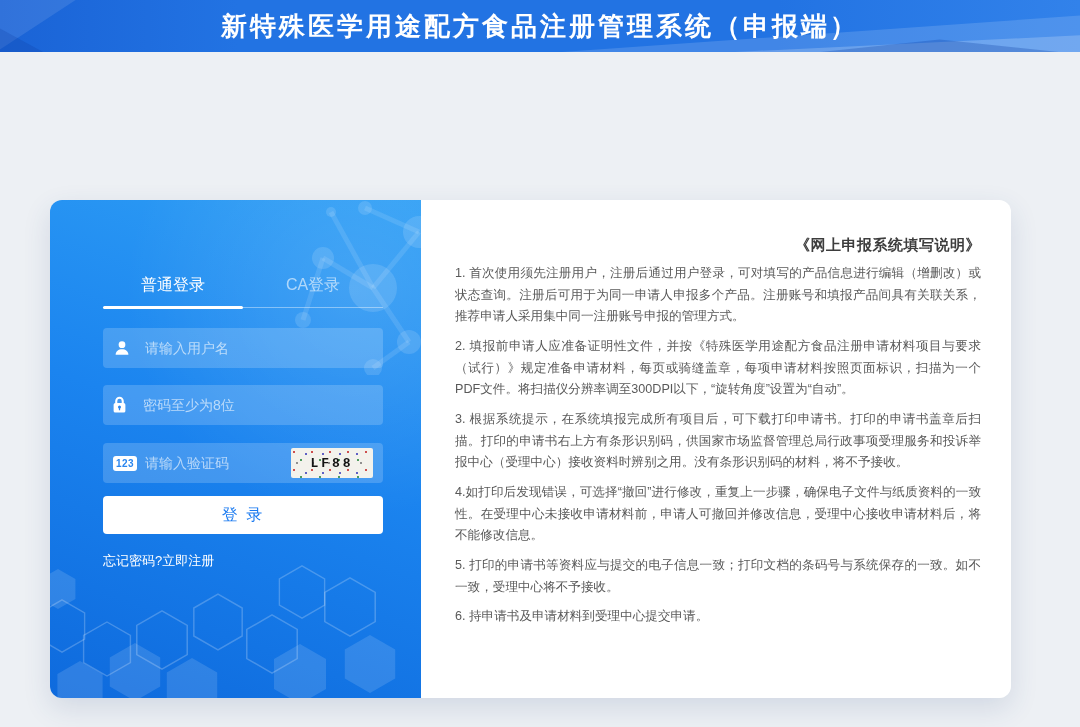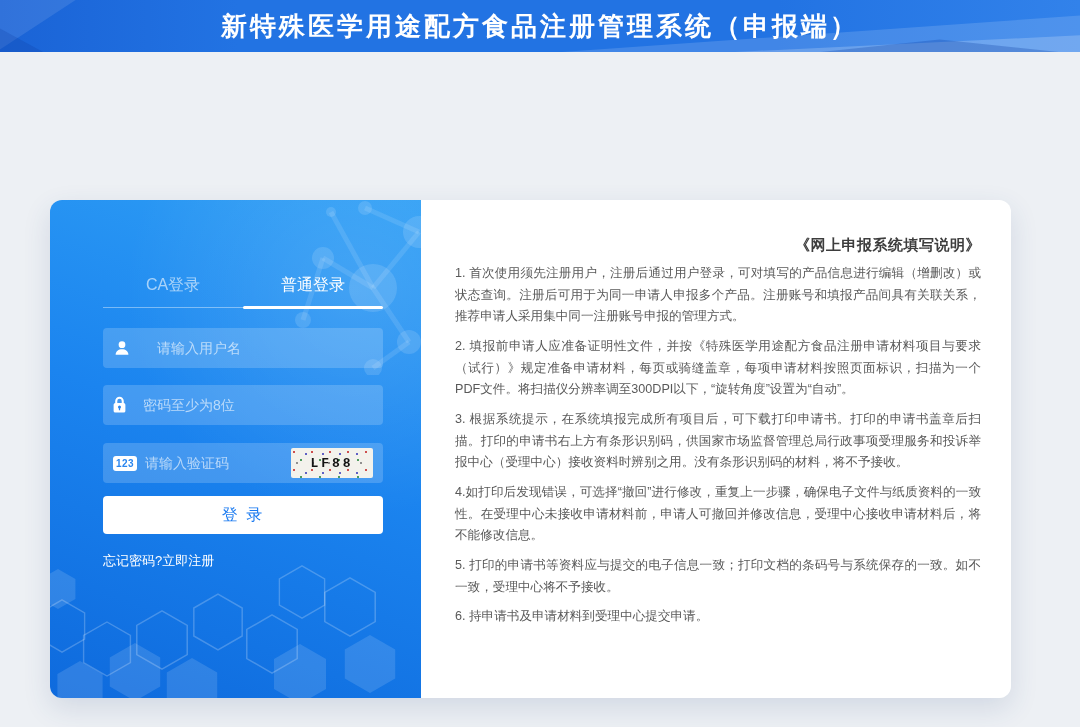--- a/index.html
+++ b/index.html
@@ -62,21 +62,21 @@
   .tab.active::after {
     content:""; position:absolute; left:0; bottom:-2px; width:100%; height:3px;
     background:#ffffff; border-radius:2px;
   }
 
   .field {
     position:absolute; left:0; width:280px; height:40px;
     background:rgba(255,255,255,.18); border-radius:4px;
     display:flex; align-items:center; padding:0 10px;
   }
-  .field.username { top:128px;gap:12px; }
+  .field.username { top:128px; }
   .field.password { top:185px;padding-left:8px; }
   .field.captcha  { top:243px; }
   .field .icon { width:26px; display:flex; align-items:center; justify-content:flex-start; flex:0 0 auto; }
   .field input {
     flex:1; min-width:0; background:transparent; border:none; outline:none;
     color:#fff; font-size:14px; margin-left:6px;
     font-family:"Liberation Sans","DejaVu Sans",sans-serif;
   }
   .field input::placeholder { color:rgba(255,255,255,.62); }
 
@@ -185,22 +185,22 @@
         <use href="#hx" transform="translate(85,124)  scale(0.97)"></use>
         <use href="#hx" transform="translate(142,139) scale(0.97)"></use>
         <use href="#hx" transform="translate(250,126) scale(1)"></use>
         <use href="#hx" transform="translate(320,116) scale(0.97)"></use>
       </g>
     </svg>
 
     <div class="login-form">
 
       <div class="tabs">
+        <div class="tab active">普通登录</div>
         <div class="tab inactive">CA登录</div>
-        <div class="tab active">普通登录</div>
       </div>
 
       <div class="field username">
         <span class="icon">
           <svg width="18" height="18" viewBox="0 0 24 24" fill="#ffffff">
             <circle cx="12" cy="7.5" r="4.5"></circle>
             <path d="M3.5 21c0-4.5 3.8-7.2 8.5-7.2s8.5 2.7 8.5 7.2z"></path>
           </svg>
         </span>
         <input type="text" placeholder="请输入用户名" style="">

